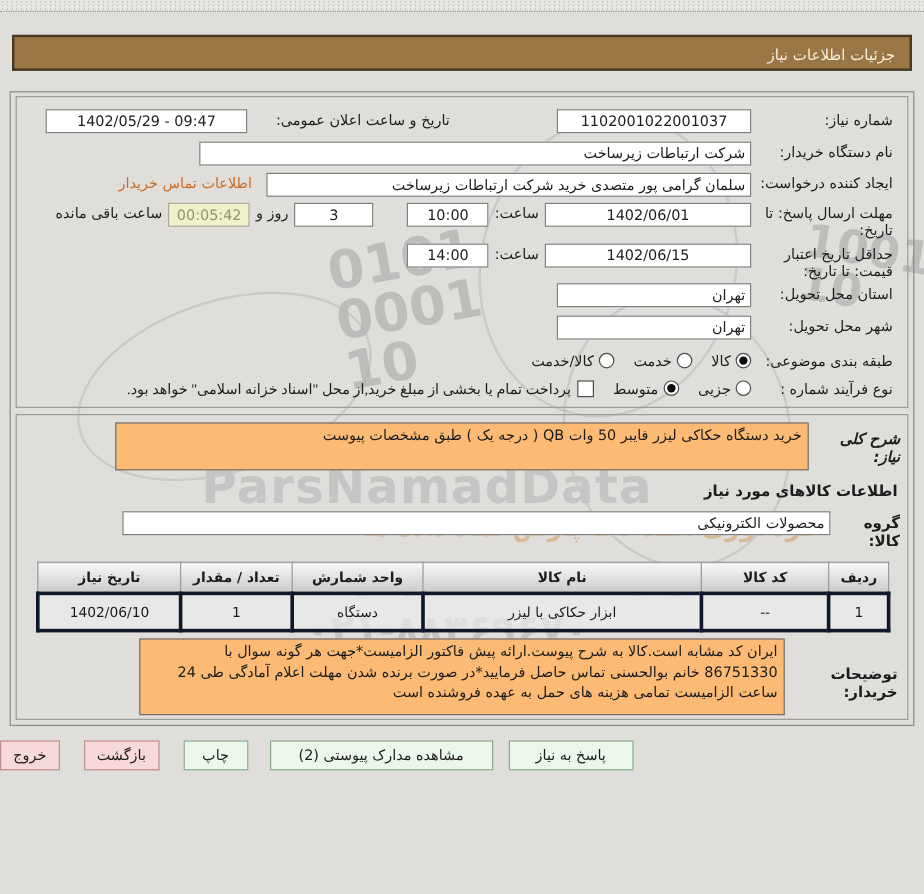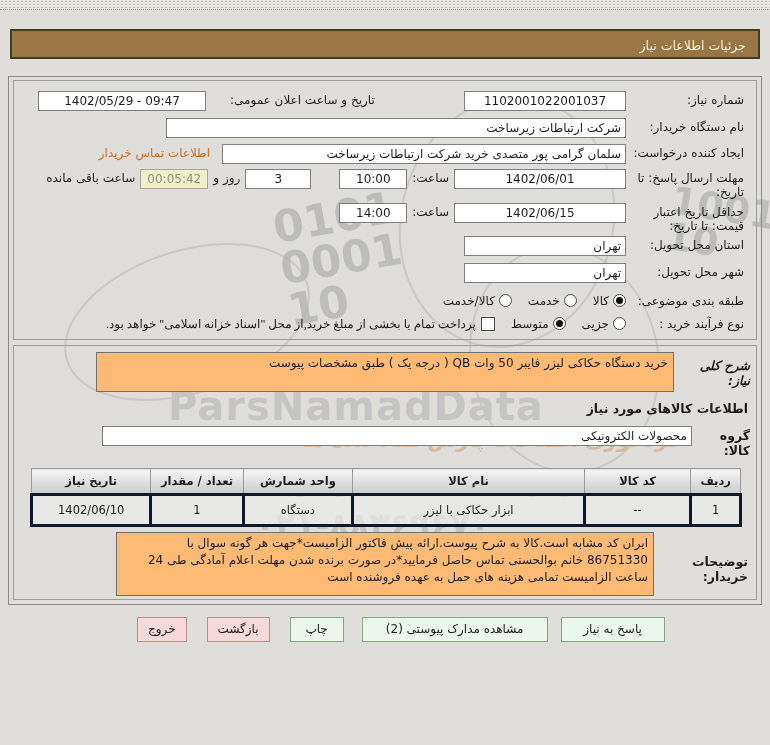--- a/index.html
+++ b/index.html
@@ -55,21 +55,21 @@
   
   table.tbl{position:absolute;right:14px;border-collapse:collapse;z-index:3;}
   .tbl th{
     background:linear-gradient(#f7f7f7,#cbcbcb);
     border:1px solid #9a9a9a;font-size:11.5px;font-weight:bold;height:24px;padding:0 4px;
   }
   .tbl td{border:3px solid #0f172a;font-size:11.5px;height:28px;text-align:center;
     padding:0 4px;background:rgba(236,236,236,0.65);}
   
   .btn-row{position:absolute;top:616px;left:0;right:0;height:26px;direction:ltr;
-    display:flex;align-items:center;padding-left:137px;z-index:3;}
+    display:flex;align-items:center;z-index:3;}
   .btn{height:25px;line-height:23px;font-size:12px;text-align:center;box-sizing:border-box;
     padding:0 10px;cursor:pointer;flex:none;}
   .btn-pink{background:#f7d9d9;border:1px solid #bb8d8d;}
   .btn-green{background:#ecf7ec;border:1px solid #86a786;}
   
   .wm{position:absolute;z-index:1;pointer-events:none;}
   .wm-pars{top:383px;left:168px;font-size:40px;font-weight:bold;color:#c5c5c5;direction:ltr;letter-spacing:1px;}
   .wm-digits{font-weight:bold;color:rgba(178,178,178,0.75);direction:ltr;line-height:0.95;text-align:left;}
   .wm-d1{top:196px;left:280px;font-size:44px;transform:rotate(-10deg);}
   .wm-d2{top:190px;left:668px;font-size:38px;transform:rotate(9deg);}
@@ -160,21 +160,21 @@
         <span class="radio"></span>
         <span class="olabel">خدمت</span>
       </div>
       <div class="opt">
         <span class="radio"></span>
         <span class="olabel">کالا/خدمت</span>
       </div>
     </div>
 
     <div class="frow" style="top:234px;">
-      <div class="lbl lw">نوع فرآیند خرید :</div>
+      <div class="lbl lw">نوع فرآیند شماره :</div>
       <div class="opt">
         <span class="radio"></span>
         <span class="olabel">جزیی</span>
       </div>
       <div class="opt">
         <span class="radio checked"></span>
         <span class="olabel">متوسط</span>
       </div>
       <div class="opt" style="margin-left:0;font-family:Liberation Serif, serif;">
         <span class="chk"></span>

